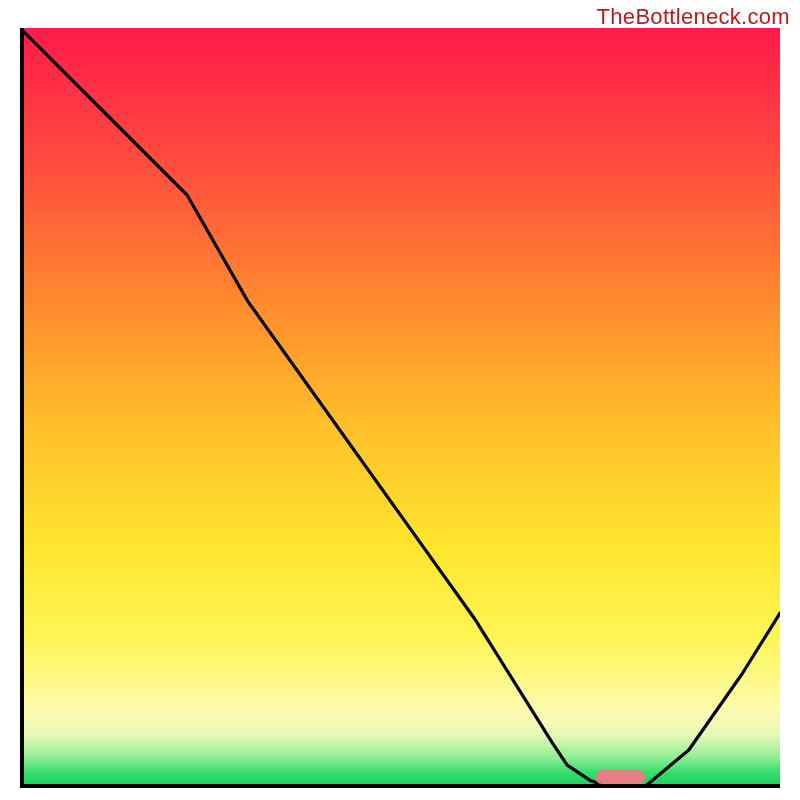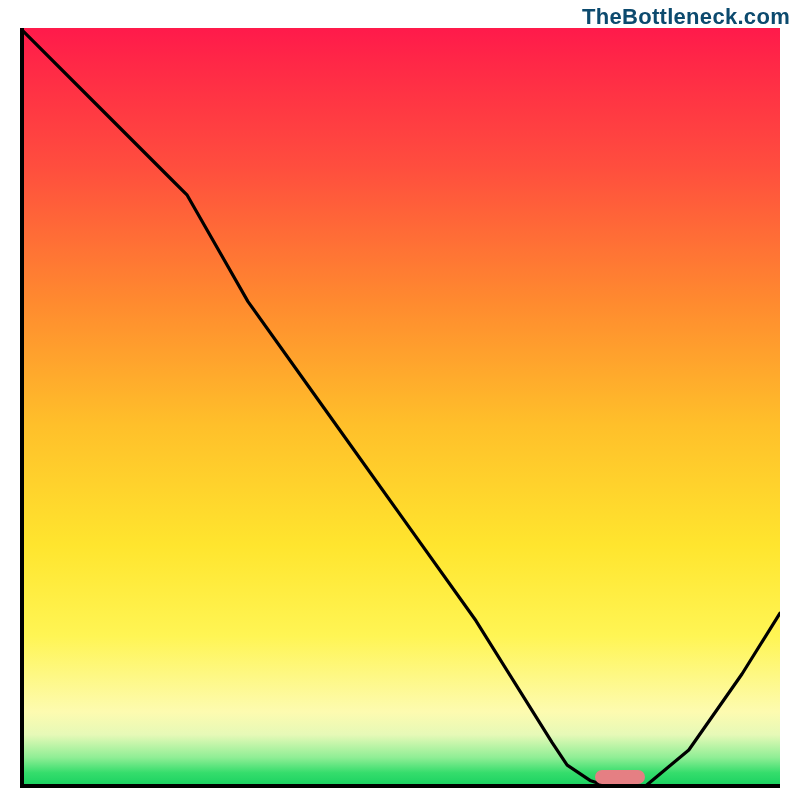--- a/index.html
+++ b/index.html
@@ -13,23 +13,23 @@
   }
   .wrap {
     position: relative;
     width: 800px;
     height: 800px;
   }
   .watermark {
     position: absolute;
     top: 4px;
     right: 10px;
-    color: #0c4a6e;
+    color: #b91c1c;
     font-size: 22px;
-    font-weight: 700;
+    font-weight: 400;
     letter-spacing: 0.3px;
     z-index: 5;
   }
   .plot-area {
     position: absolute;
     left: 20px;
     top: 28px;
     width: 760px;
     height: 760px;
   }

